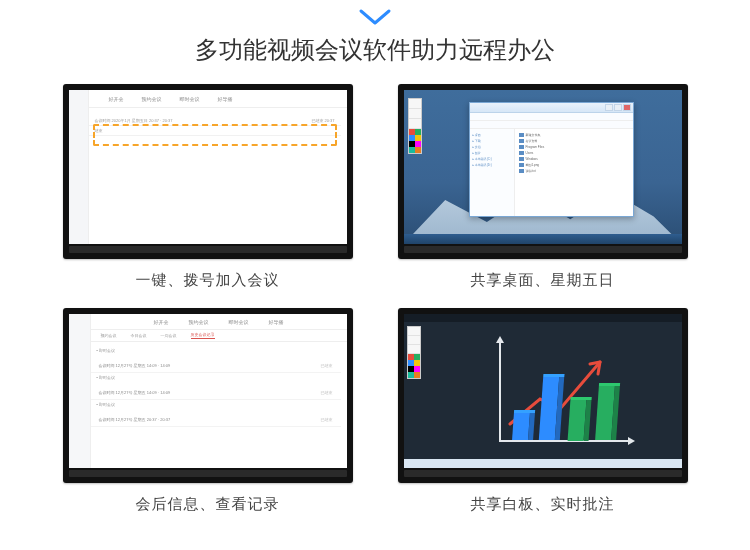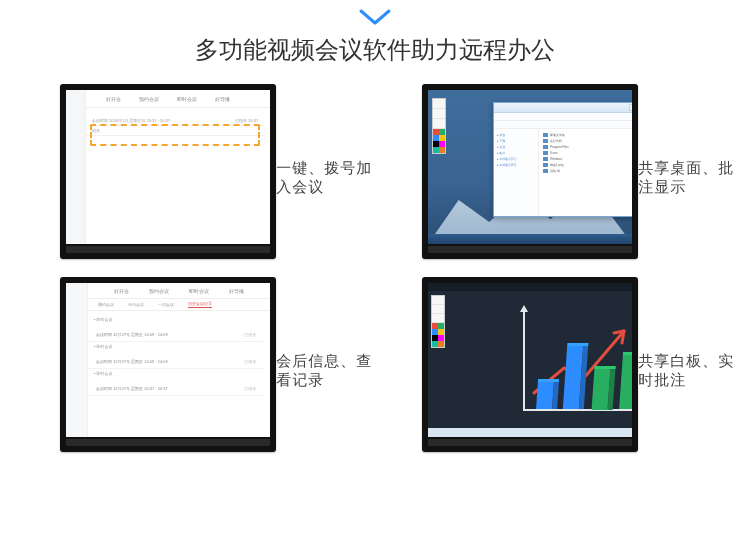--- a/index.html
+++ b/index.html
@@ -23,21 +23,21 @@
     margin: 6px 12px 18px;
     font-weight: 400;
   }
   .grid {
     display: grid;
     grid-template-columns: 1fr 1fr;
     column-gap: 40px;
     row-gap: 18px;
     padding: 0 60px;
   }
-  .cell { display: flex; flex-direction: row; align-items: center; }
+  .cell { display: flex; flex-direction: column; align-items: center; }
   .monitor {
     width: 290px;
     height: 175px;
     background: #111;
     border-radius: 3px;
     padding: 6px;
     box-shadow: 0 1px 2px rgba(0,0,0,.25);
     display: flex;
     flex-direction: column;
   }
@@ -209,21 +209,21 @@
                 <div><span class="s2-ico"></span>Windows</div>
                 <div><span class="s2-ico"></span>截图1.png</div>
                 <div><span class="s2-ico"></span>说明.txt</div>
               </div>
           </div>
         </div>
         <div class="s2-task"></div>
       </div>
       <div class="soundbar"></div>
     </div>
-    <div class="caption">共享桌面、批注显示</div>
+    <div class="caption">共享桌面、星期五日</div>
   </div>
 
   <div class="cell">
     <div class="monitor">
       <div class="screen">
         <div class="s4-side"></div>
         <div class="s4-top">
           <span>好开会</span>
           <span>预约会议</span>
           <span>即时会议</span>

